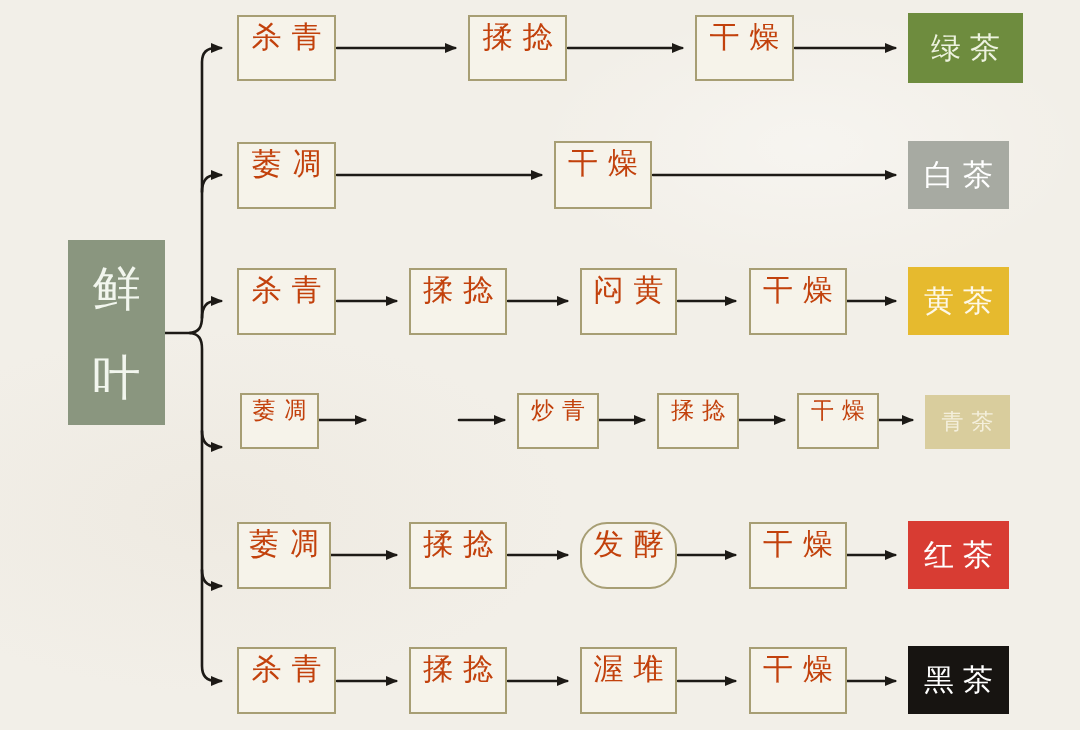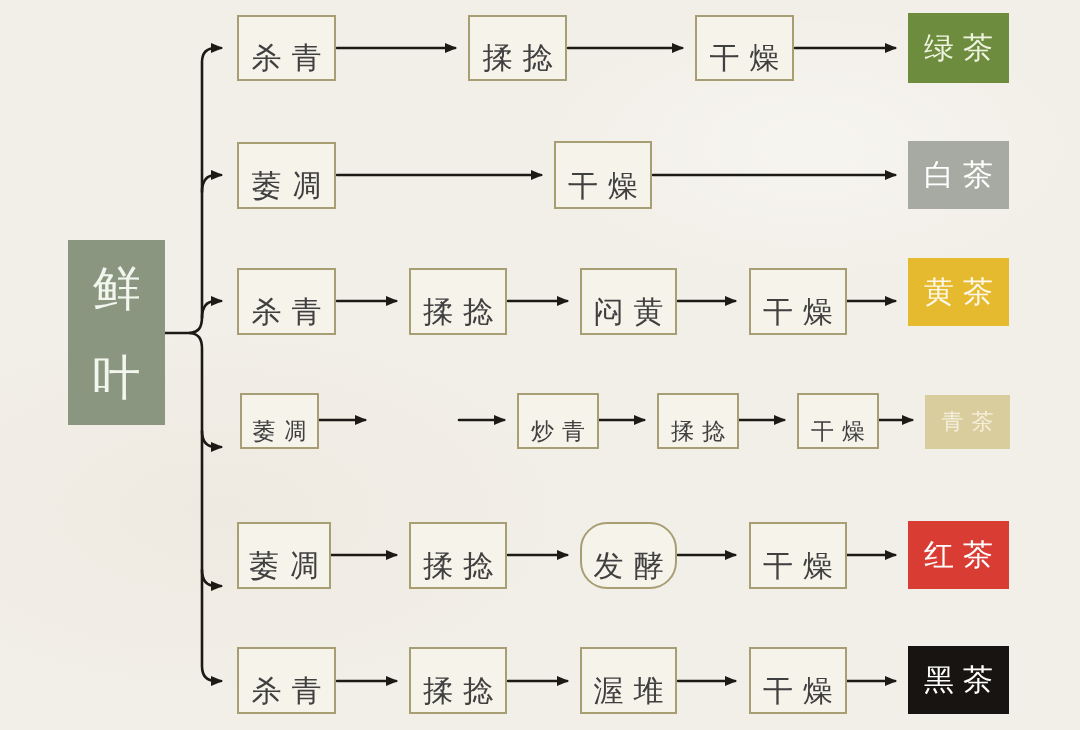--- a/index.html
+++ b/index.html
@@ -15,22 +15,22 @@
       radial-gradient(ellipse 400px 200px at 75% 20%, rgba(255,255,255,.35), rgba(255,255,255,0) 70%),
       radial-gradient(ellipse 500px 260px at 20% 70%, rgba(226,218,205,.25), rgba(255,255,255,0) 70%),
       #f2efe8;
   }
   svg.wires{position:absolute;left:0;top:0;z-index:1;}
   .pbox{
     position:absolute;z-index:2;
     box-sizing:border-box;
     border:2px solid #a79e74;
     background:#f6f3ea;
-    display:flex;align-items:flex-end;justify-content:center;
-    color:#404040;
+    display:flex;align-items:flex-start;justify-content:center;
+    color:#c2410c;
     font-size:30px;
     letter-spacing:10px;
   }
   .pbox span{margin-right:-10px;}
   .pbox.small{font-size:23px;letter-spacing:8px;}
   .pbox.small span{margin-right:-8px;}
   .rbox{
     position:absolute;z-index:2;
     box-sizing:border-box;
     display:flex;align-items:center;justify-content:center;
@@ -106,21 +106,21 @@
 
   <div class="pbox" style="left:237px;top:15px;width:99px;height:66px;">
       <span>杀青</span>
     </div>
   <div class="pbox" style="left:468px;top:15px;width:99px;height:66px;">
       <span>揉捻</span>
     </div>
   <div class="pbox" style="left:695px;top:15px;width:99px;height:66px;">
       <span>干燥</span>
     </div>
-  <div class="rbox" style="left: 908px; top: 13px; width: 101px; height: 70px; background-color: rgb(110, 140, 62); color: rgb(238, 243, 224);">
+  <div class="rbox" style="left: 908px; top: 13px; width: 115px; height: 70px; background-color: rgb(110, 140, 62); color: rgb(238, 243, 224);">
       <span>绿茶</span>
     </div>
 
   <div class="pbox" style="left:237px;top:142px;width:99px;height:67px;">
       <span>萎凋</span>
     </div>
   <div class="pbox" style="left:554px;top:141px;width:98px;height:68px;">
       <span>干燥</span>
     </div>
   <div class="rbox" style="left: 908px; top: 141px; width: 101px; height: 68px; background-color: rgb(167, 170, 162); color: rgb(255, 255, 255);">
@@ -132,21 +132,21 @@
     </div>
   <div class="pbox" style="left:409px;top:268px;width:98px;height:67px;">
       <span>揉捻</span>
     </div>
   <div class="pbox" style="left:580px;top:268px;width:97px;height:67px;">
       <span>闷黄</span>
     </div>
   <div class="pbox" style="left:749px;top:268px;width:98px;height:67px;">
       <span>干燥</span>
     </div>
-  <div class="rbox" style="left: 908px; top: 258px; width: 101px; height: 68px; background-color: rgb(230, 186, 46); color: rgb(253, 248, 232); align-items: center;">
+  <div class="rbox" style="left: 908px; top: 267px; width: 101px; height: 68px; background-color: rgb(230, 186, 46); color: rgb(253, 248, 232); align-items: center;">
       <span>黄茶</span>
     </div>
 
   <div class="pbox small" style="left:240px;top:393px;width:79px;height:56px;">
       <span>萎凋</span>
     </div>
   <div class="pbox small" style="left:517px;top:393px;width:82px;height:56px;font-family:Liberation Mono, monospace;">
       <span>炒青</span>
     </div>
   <div class="pbox small" style="left:657px;top:393px;width:82px;height:56px;">

